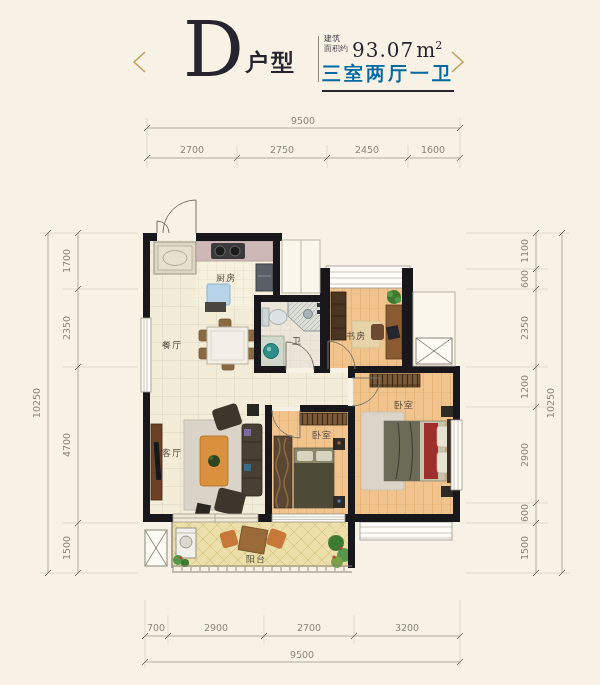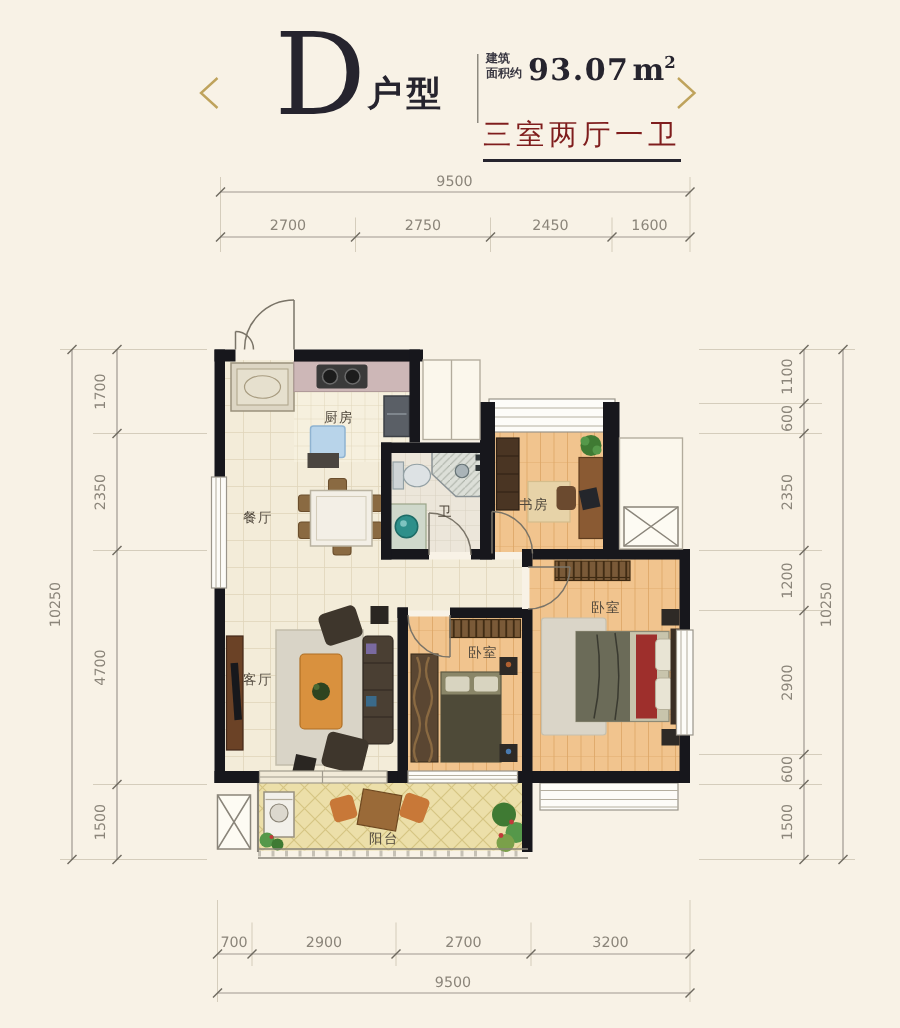--- a/index.html
+++ b/index.html
@@ -20,35 +20,35 @@
     font-size:76px;line-height:1;color:#26242e;
   }
   .unit-type{
     position:absolute;left:245px;top:47px;
     font-size:23px;font-weight:bold;letter-spacing:3px;color:#26242e;
   }
   .title-divider{
     position:absolute;left:318px;top:36px;width:1px;height:46px;background:#8e8a80;
   }
   .area-row{
-    position:absolute;left:324px;top:34px;display:flex;align-items:center;color:#26242e;font-weight:bold;
+    position:absolute;left:324px;top:34px;display:flex;align-items:flex-end;color:#26242e;
   }
   .area-prefix{font-size:8px;line-height:1.3;margin:0 4px 4px 0;color:#3a3842;}
   .area-value{
     font-family:"DejaVu Serif","Liberation Serif",serif;
     font-size:20px;line-height:0.85;letter-spacing:1px;
   }
   .area-unit{
     font-family:"DejaVu Serif","Liberation Serif",serif;
     font-size:20px;line-height:0.9;margin-left:2px;
   }
   .area-unit sup{font-size:11px;}
   .layout-summary{
-    position:absolute;left:322px;top:77px;
-    font-size:19px;font-weight:normal;letter-spacing:3px;color:#7f1d1d;
+    position:absolute;left:322px;top:61px;
+    font-size:19px;font-weight:bold;letter-spacing:3px;color:#0369a1;
     border-bottom:2px solid #26242e;padding-bottom:3px;
   }
   svg text{font-family:"DejaVu Sans","Liberation Sans",sans-serif;}
   .dimtxt{font-size:9.5px;fill:#8b857a;}
   .roomtxt{font-size:9px;fill:#4f473c;letter-spacing:1px;}
 </style>
 </head>
 <body>
 
 <div class="stage">

